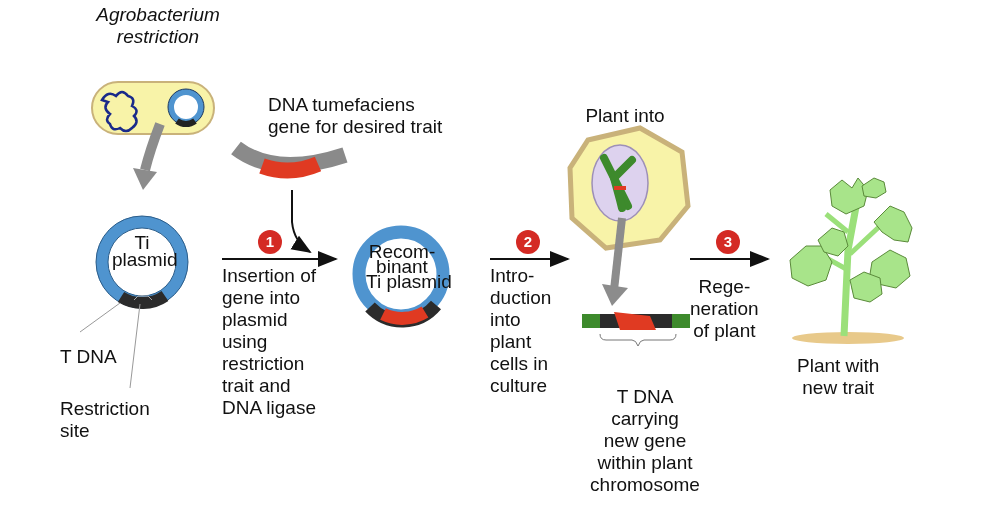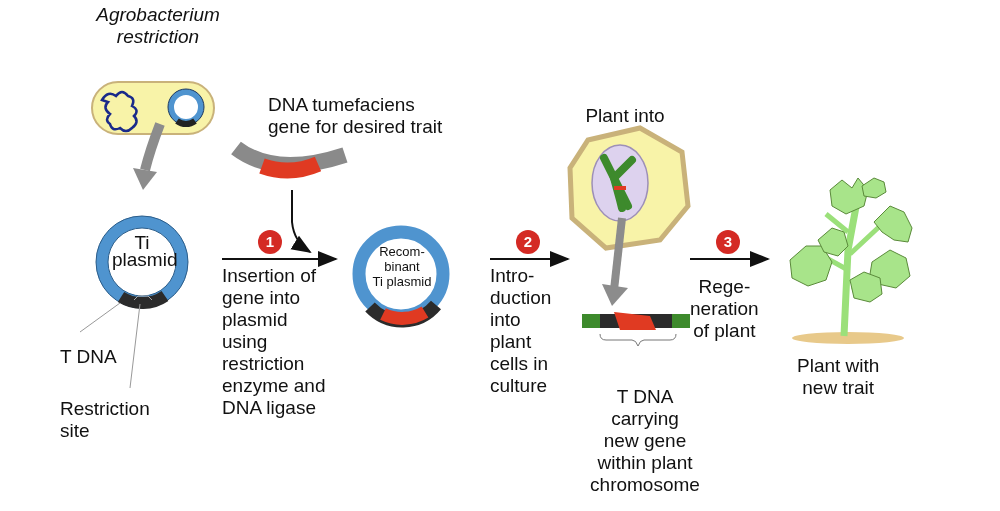--- a/index.html
+++ b/index.html
@@ -1,21 +1,21 @@
 <!DOCTYPE html>
 <html><head>
 <meta charset="utf-8">
 <style>
   html, body { margin: 0; padding: 0; background: #ffffff; }
   body { width: 1000px; height: 511px; position: relative; overflow: hidden;
          font-family: "Liberation Sans", "DejaVu Sans", sans-serif; color: #111; }
   .txt { position: absolute; font-weight: normal; font-size: 19px; line-height: 22px; white-space: pre; }
   .txt.c { text-align: center; }
   .ital { font-style: italic; }
-  .small { font-size: 13px; line-height: 16px; }
+  .small { font-size: 19px; line-height: 16px; }
   svg.art { position: absolute; left: 0; top: 0; }
   .badge { position: absolute; width: 24px; height: 24px; border-radius: 50%;
            background: #d42a24; color: #fff; font-weight: bold; font-size: 15px;
            line-height: 24px; text-align: center; }
 </style>
 </head>
 <body>
 
 <svg class="art" width="1000" height="511" viewBox="0 0 1000 511">
   <defs>
@@ -111,21 +111,21 @@
 <div class="txt" style="left:60px; top:346px;">T DNA</div>
 <div class="txt" style="left:60px; top:398px;">Restriction
 site</div>
 
 <div class="badge" style="left:258px; top:230px;">1</div>
 <div class="txt" style="left:222px; top:265px;">Insertion of
 gene into
 plasmid
 using
 restriction
-enzyme and
+trait and
 DNA ligase</div>
 
 <div class="txt c small" style="left:366px; top:244px; width:72px; line-height:15px;">Recom-
 binant
 Ti plasmid</div>
 
 <div class="badge" style="left:516px; top:230px;">2</div>
 <div class="txt" style="left:490px; top:265px;">Intro-
 duction
 into

